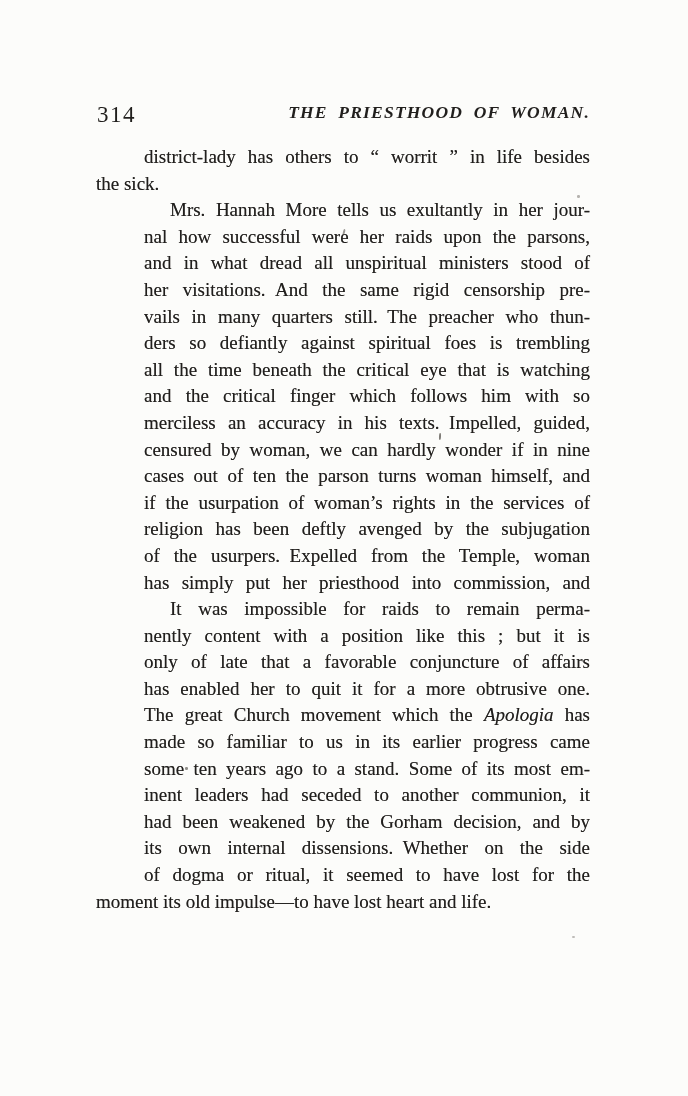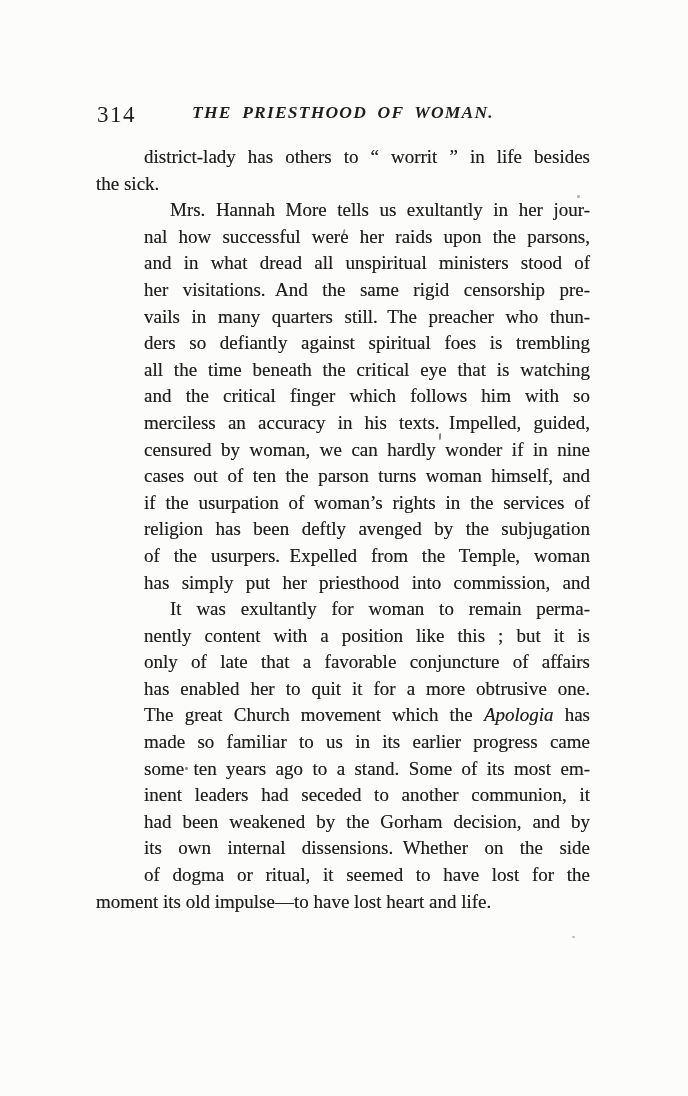--- a/index.html
+++ b/index.html
@@ -18,21 +18,21 @@
   
   .running-head{
     position:absolute;left:96px;top:102px;width:494px;height:26px;
   }
   .page-number{
     position:absolute;left:1px;top:0;
     font-size:23px;letter-spacing:1.5px;
   }
   .running-title{
     position:absolute;left:0;right:0;top:0;
-    text-align:center;
+    text-align:right;
     font-style:italic;font-weight:bold;
     font-size:17.5px;letter-spacing:1.2px;word-spacing:5px;
   }
   
   .text-block{
     position:absolute;left:96px;top:144px;width:494px;
     font-size:19px;
     text-shadow:0 0 0.45px rgba(20,18,16,0.55);
   }
   .paragraph{margin:0;padding:0;}
@@ -80,21 +80,21 @@
         <div class="line just"><span>and the critical finger which follows him with so</span></div>
         <div class="line just"><span>merciless an accuracy in his texts. Impelled, guided,</span></div>
         <div class="line just"><span>censured by woman, we can hardly wonder if in nine</span></div>
         <div class="line just"><span>cases out of ten the parson turns woman himself, and</span></div>
         <div class="line just"><span>if the usurpation of woman’s rights in the services of</span></div>
         <div class="line just"><span>religion has been deftly avenged by the subjugation</span></div>
         <div class="line just"><span>of the usurpers. Expelled from the Temple, woman</span></div>
         <div class="line just"><span>has simply put her priesthood into commission, and</span></div>
       </div>
       <div class="paragraph">
-        <div class="line just indent"><span>It was exultantly for woman to remain perma-</span></div>
+        <div class="line just indent"><span>It was impossible for raids to remain perma-</span></div>
         <div class="line just"><span>nently content with a position like this ; but it is</span></div>
         <div class="line just"><span>only of late that a favorable conjuncture of affairs</span></div>
         <div class="line just"><span>has enabled her to quit it for a more obtrusive one.</span></div>
         <div class="line just"><span>The great Church movement which the </span><em>Apologia</em><span> has</span></div>
         <div class="line just"><span>made so familiar to us in its earlier progress came</span></div>
         <div class="line just"><span>some ten years ago to a stand. Some of its most em-</span></div>
         <div class="line just"><span>inent leaders had seceded to another communion, it</span></div>
         <div class="line just"><span>had been weakened by the Gorham decision, and by</span></div>
         <div class="line just"><span>its own internal dissensions. Whether on the side</span></div>
         <div class="line just"><span>of dogma or ritual, it seemed to have lost for the</span></div>

